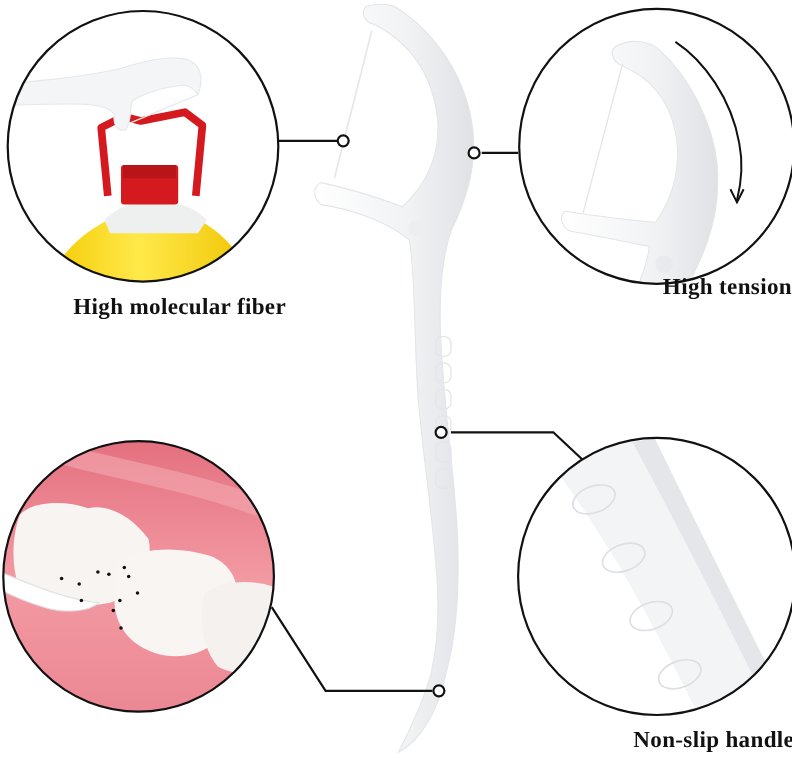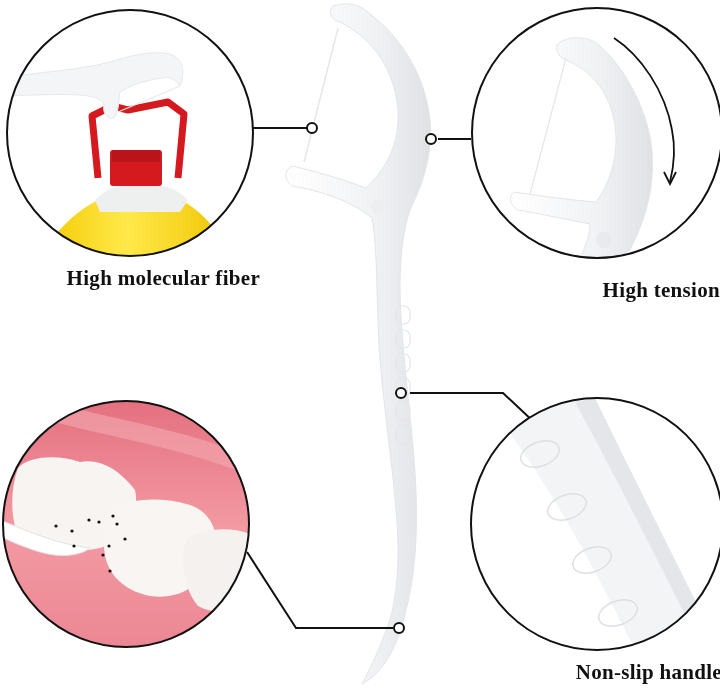--- a/index.html
+++ b/index.html
@@ -149,15 +149,15 @@
         <ellipse cx="540" cy="454" rx="20" ry="12" transform="rotate(-20 540 454)"></ellipse>
         <ellipse cx="567" cy="507" rx="20" ry="12" transform="rotate(-20 567 507)"></ellipse>
         <ellipse cx="592" cy="560" rx="20" ry="12" transform="rotate(-20 592 560)"></ellipse>
         <ellipse cx="618" cy="613" rx="20" ry="12" transform="rotate(-20 618 613)"></ellipse>
       </g>
     </g>
     <circle cx="597" cy="524" r="126" fill="none" stroke="#111111" stroke-width="2"></circle>
   </svg>
 
   <div class="label" style="left:0; top:266px; width:260px;">High molecular fiber</div>
-  <div class="label" style="left:470px; top:278px; width:250px;">High tension</div>
+  <div class="label" style="left:470px; top:248px; width:250px;">High tension</div>
   <div class="label" style="left:472px; top:660px; width:250px;">Non-slip handle</div>
 </div>
 
 </body></html>

